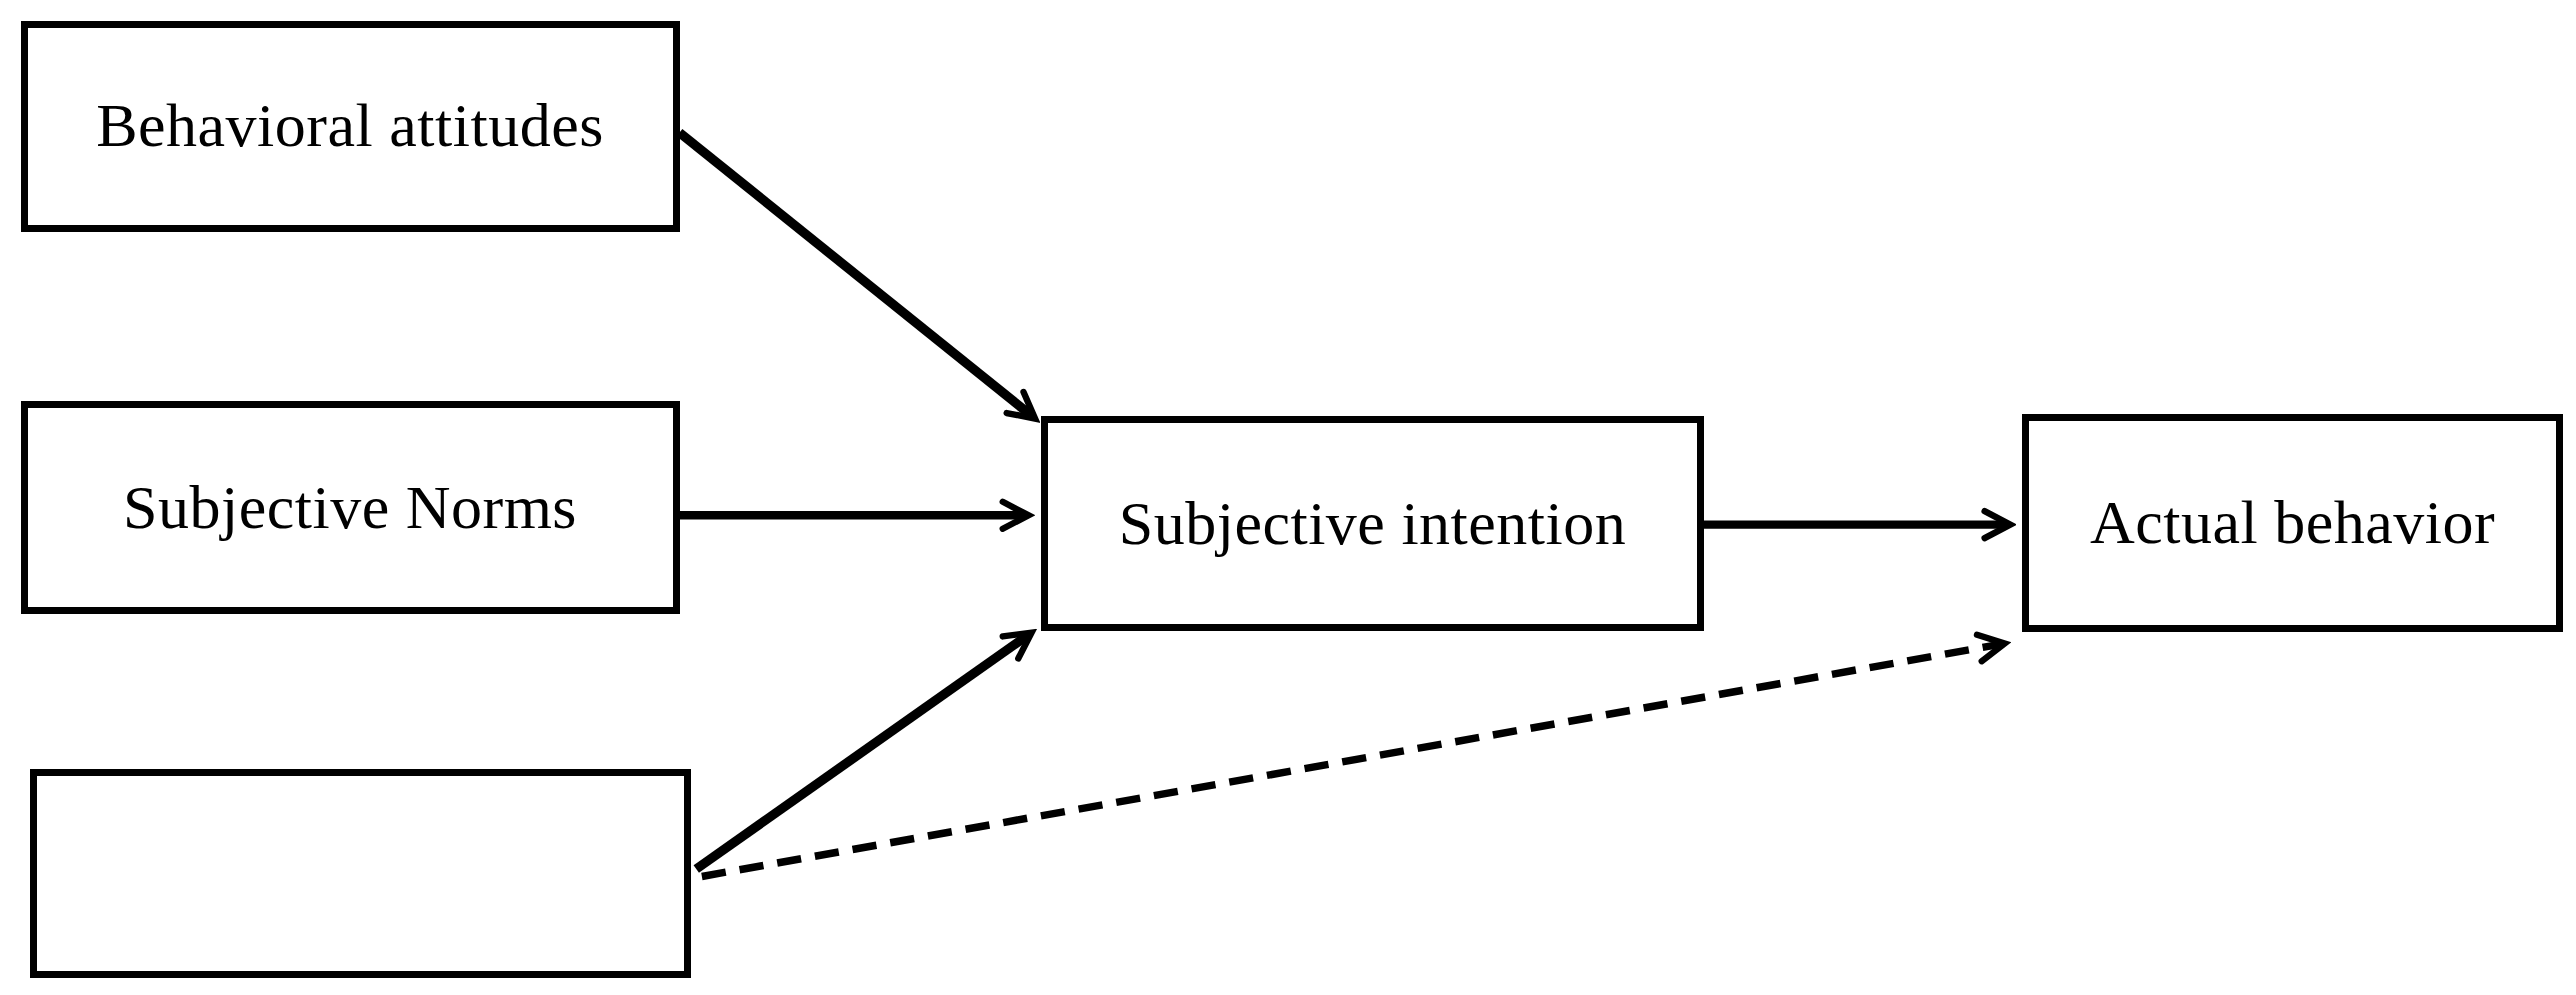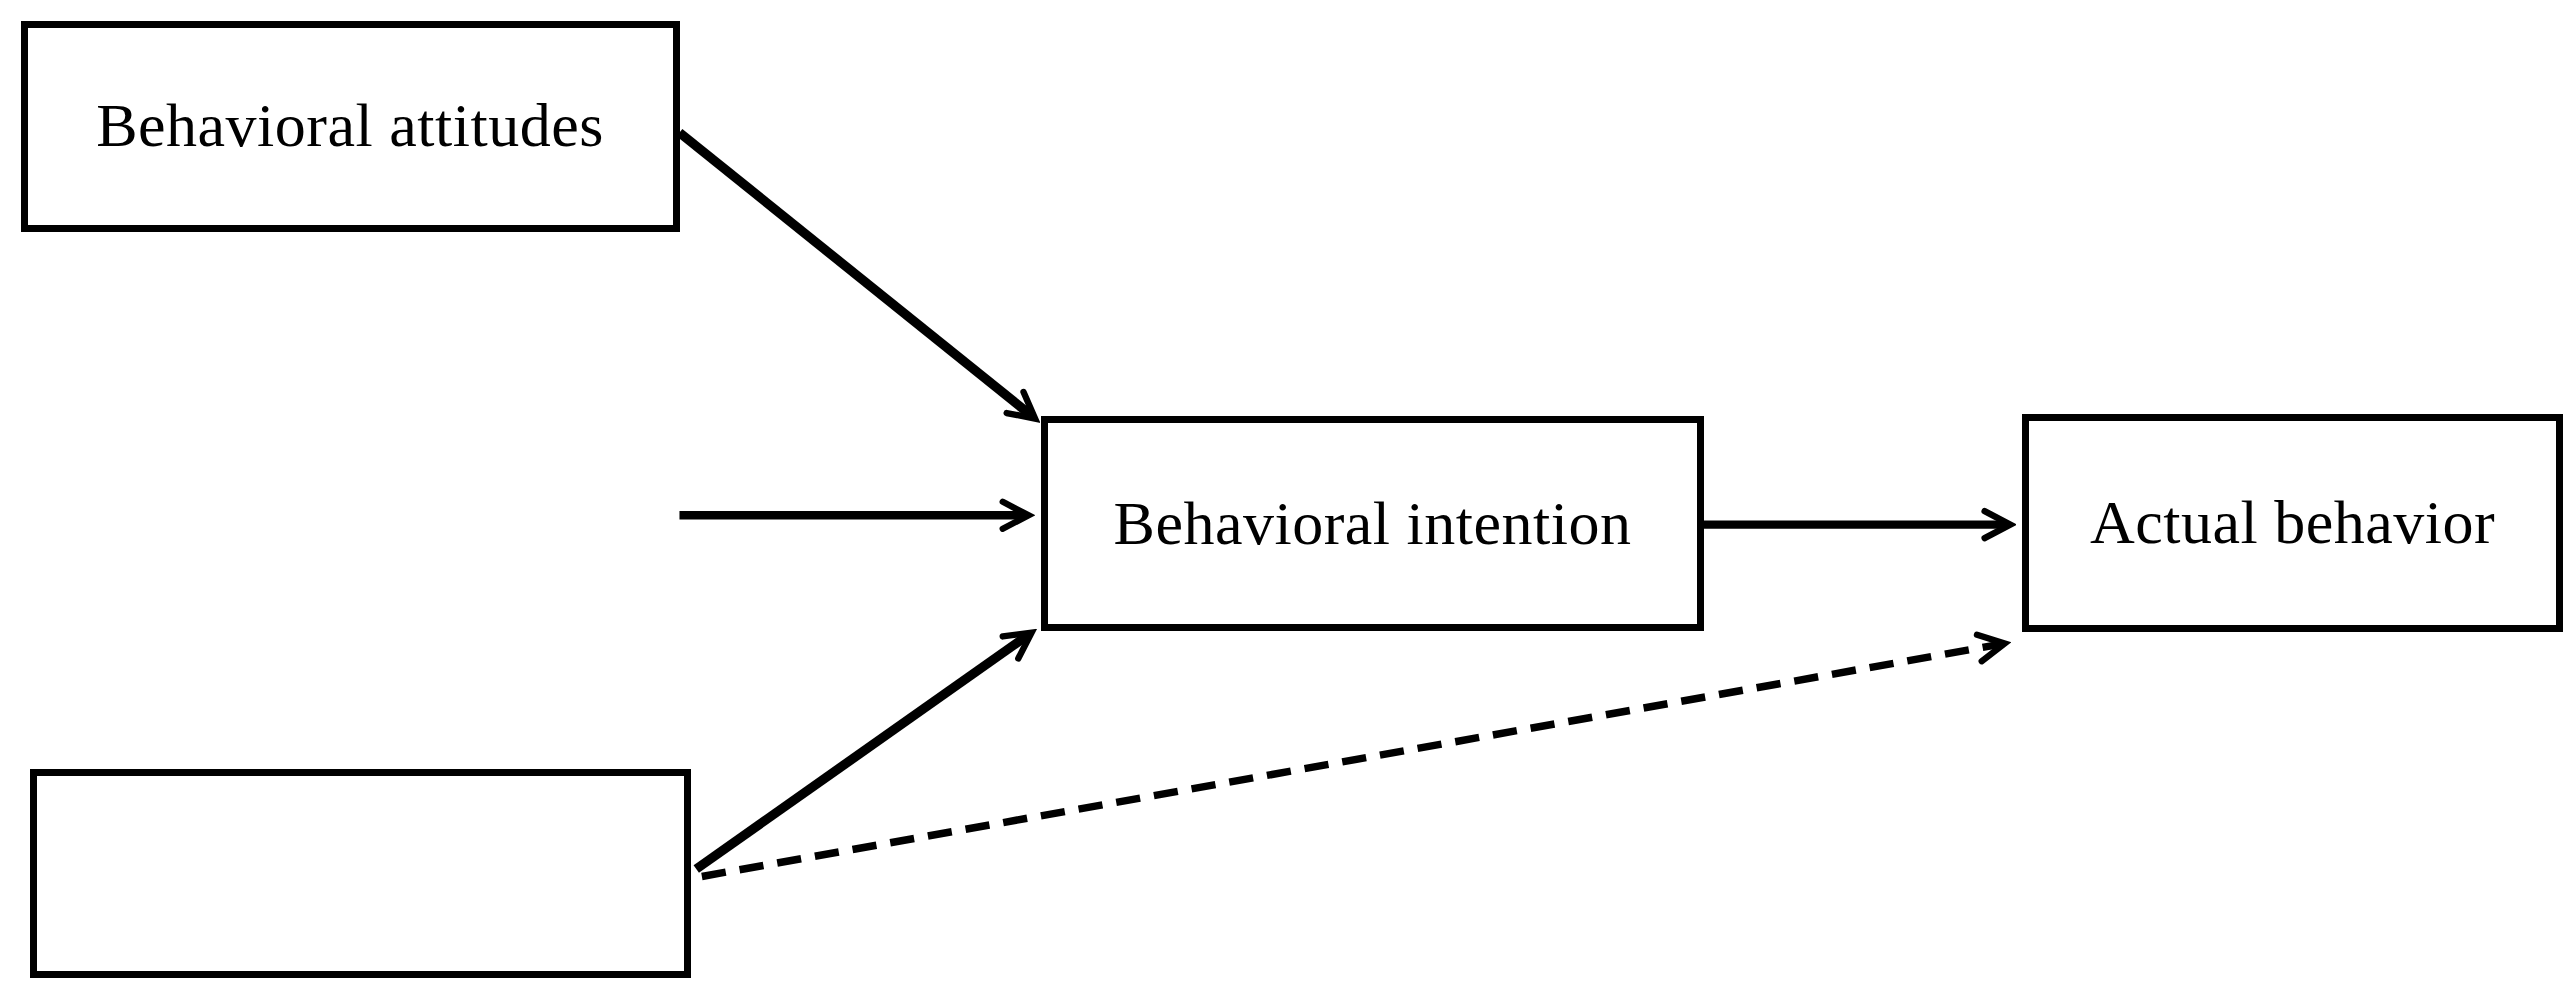--- a/index.html
+++ b/index.html
@@ -74,26 +74,29 @@
 
     <line class="edge dashed" x1="752" y1="939" x2="2144" y2="690" marker-end="url(#arrowhead)"></line>
 
     <line class="edge hline" x1="1825" y1="562" x2="2150" y2="562" marker-end="url(#arrowhead)"></line>
   </svg>
 
   <div class="node" id="node-behavioral-attitudes">
     <span>Behavioral attitudes</span>
   </div>
 
+  <div class="node" id="node-subjective-norms">
+    <span>Subjective Norms</span>
+  </div>
 
   <div class="node" id="node-perceived-behavioral-control">
   </div>
 
   <div class="node" id="node-behavioral-intention">
-    <span>Behavioral intention</span>
+    <span>Subjective intention</span>
   </div>
 
   <div class="node" id="node-actual-behavior">
     <span>Actual behavior</span>
   </div>
 
 </div>
 
 
 </body></html>

